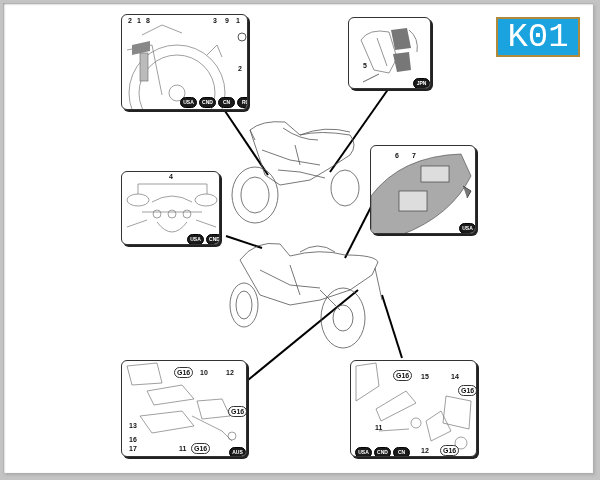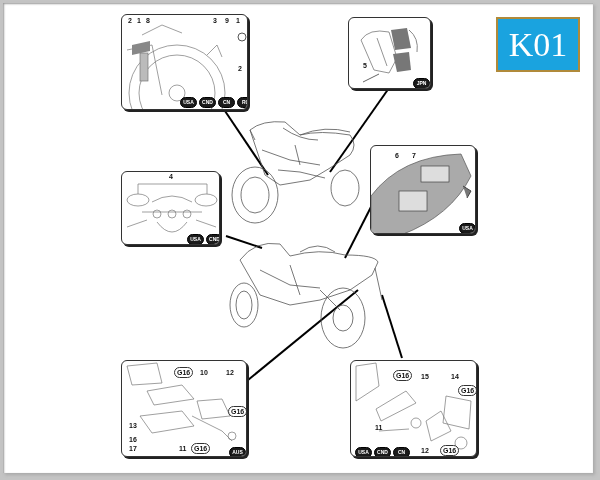--- a/index.html
+++ b/index.html
@@ -1,18 +1,18 @@
 <!DOCTYPE html>
 <html><head>
 <meta charset="utf-8">
 <style>
   html, body { margin: 0; padding: 0; }
   body { width: 600px; height: 480px; background: #c4c4c4; position: relative; overflow: hidden; font-family: "Liberation Sans", sans-serif; }
   .frame { position: absolute; left: 3px; top: 3px; width: 590px; height: 470px; background: #ffffff; box-shadow: inset 1px 1px 2px #999, 2px 2px 3px #aaa; }
-  .code-badge { position: absolute; left: 496px; top: 17px; width: 84px; height: 55px; background: #1aa3df; border: 2px solid #b08a3a; box-sizing: border-box; color: #fff; font-size: 34px; display: flex; align-items: center; justify-content: center; font-family: Liberation Serif, serif; letter-spacing: 0px; }
+  .code-badge { position: absolute; left: 496px; top: 17px; width: 84px; height: 40px; background: #1aa3df; border: 2px solid #b08a3a; box-sizing: border-box; color: #fff; font-size: 34px; display: flex; align-items: center; justify-content: center; font-family: Liberation Mono, monospace; letter-spacing: 0px; }
   .panel { position: absolute; background: #fff; border: 1.5px solid #333; border-radius: 6px; box-shadow: 2px 2px 0 #222; box-sizing: border-box; overflow: hidden; }
   .panel svg.art { position: absolute; left: 0; top: 0; }
   .lbl { position: absolute; font-size: 7px; font-weight: bold; color: #111; }
   .gtag { position: absolute; font-size: 7px; font-weight: bold; color: #111; border: 1px solid #333; border-radius: 6px; padding: 0 2px; background: #fff; line-height: 9px; }
   .mkt { position: absolute; display: inline-block; background: #1b1b1b; color: #fff; font-size: 5px; font-weight: bold; border-radius: 6px; width: 15px; height: 9px; line-height: 9px; text-align: center; border: 1px solid #000; }
   .mkt-row { position: absolute; display: flex; gap: 2px; }
   .mkt-row .mkt { position: static; }
   svg.overlay { position: absolute; left: 0; top: 0; pointer-events: none; }
 </style>
 </head>

